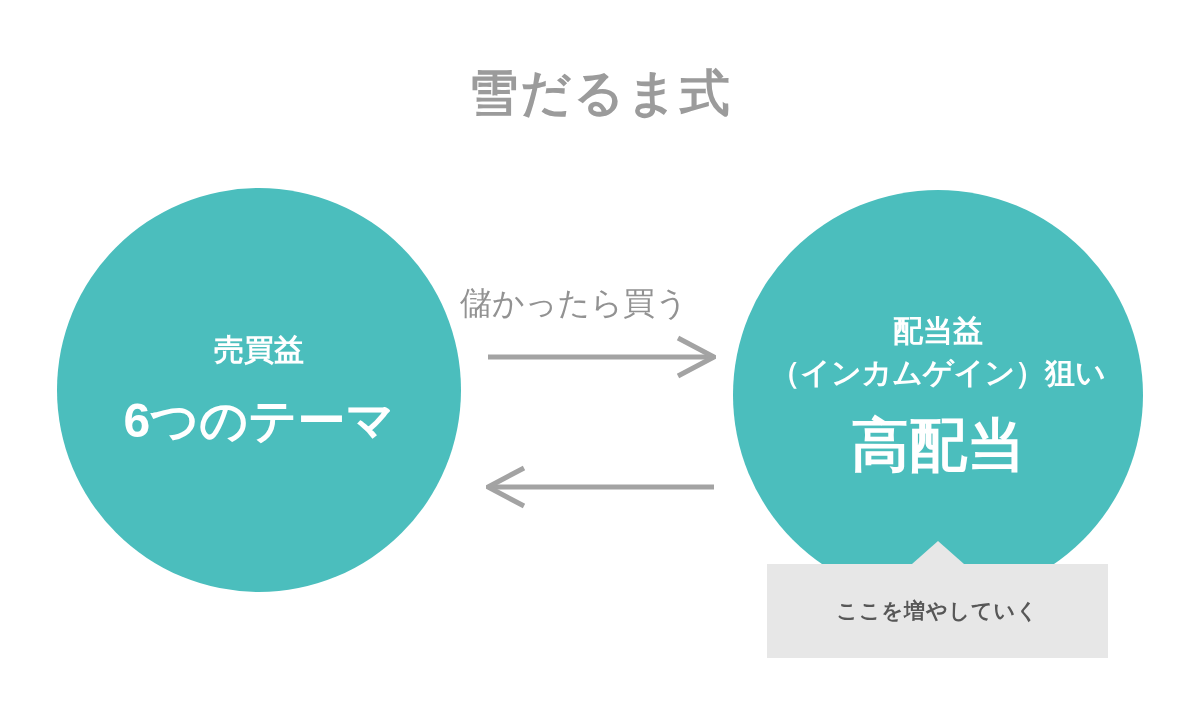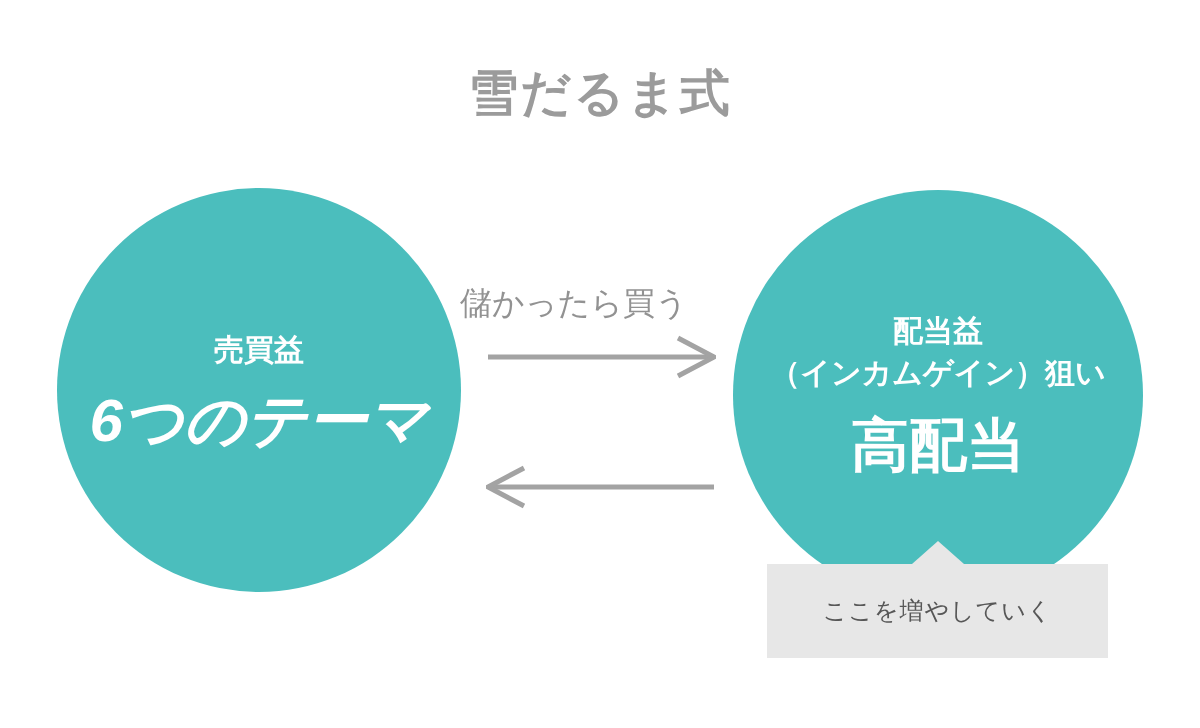--- a/index.html
+++ b/index.html
@@ -28,21 +28,21 @@
 
   .circle {
     position: absolute; border-radius: 50%; background: var(--teal);
     display: flex; flex-direction: column; align-items: center; justify-content: center;
     color: var(--circle_text); text-align: center; z-index: 1;
   }
   .circle-left  { left: 57px;  top: 188px; width: 404px; height: 404px; }
   .circle-right { left: 733px; top: 190px; width: 410px; height: 410px; }
   .circle .sub  { font-size: 30px; font-weight: 700; line-height: 42px; white-space: nowrap; }
   .circle .main { font-weight: 800; white-space: nowrap; }
-  .circle-left .main  { font-size: 60px; line-height: 60px; margin-top: 20px; font-style: italic; }
+  .circle-left .main  { font-size: 48px; line-height: 60px; margin-top: 20px; }
   .circle-right .main { font-size: 58px; line-height: 70px; margin-top: 16px; }
 
   .arrow-label {
     position: absolute; font-size: 32px; font-weight: 500;
     color: var(--arrow_label); white-space: nowrap; line-height: 36px; z-index: 1;
   }
   .arrow-label-top    { left: 460px; top: 285px; width: 300px; }
   .arrow-label-bottom { left: 452px; top: 413px; width: 300px; }
 
   .arrow-svg { position: absolute; z-index: 1; }
@@ -51,21 +51,21 @@
   .arrow-svg line, .arrow-svg polyline {
     stroke: var(--arrow); stroke-width: 5; fill: none;
   }
 
   .callout {
     position: absolute; left: 767px; top: 564px; width: 341px; height: 94px;
     background: var(--callout_bg); z-index: 2;
     display: flex; align-items: center; justify-content: center;
   }
   .callout-text {
-    font-size: 24px; font-weight: 400; color: var(--callout_text);
+    font-size: 21px; font-weight: 700; color: var(--callout_text);
     white-space: nowrap; letter-spacing: 1px;
   }
   .callout-pointer {
     position: absolute; left: 145px; top: -23px; width: 0; height: 0;
     border-left: 26px solid transparent; border-right: 26px solid transparent;
     border-bottom: 23px solid var(--callout_bg);
   }
 </style>
 </head>
 <body>

